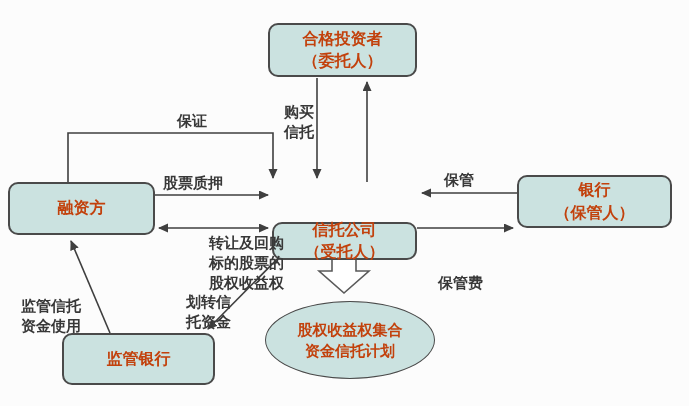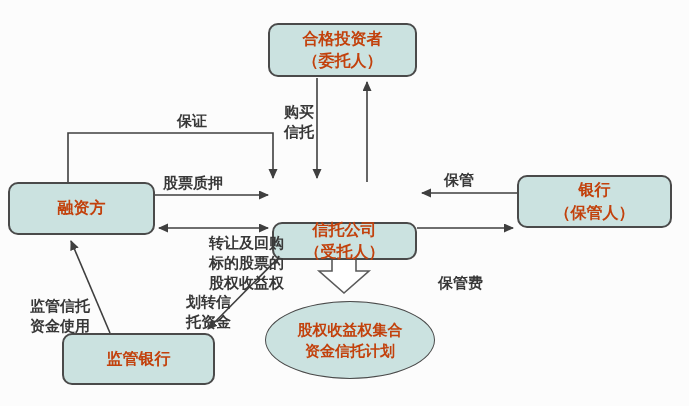--- a/index.html
+++ b/index.html
@@ -106,19 +106,19 @@
   <div class="lbl" style="left:163px; top:173px;">股票质押</div>
 
   <div class="lbl" style="left:161px; top:233px;margin-left:48px;">转让及回购
 标的股票的
 股权收益权</div>
 
   <div class="lbl" style="left:444px; top:170px;">保管</div>
 
   <div class="lbl" style="left:438px; top:229px;margin-top:44px;">保管费</div>
 
-  <div class="lbl" style="left:30px; top:296px;">监管信托
+  <div class="lbl" style="left:21px; top:296px;">监管信托
 资金使用</div>
 
   <div class="lbl" style="left:186px; top:292px;">划转信
 托资金</div>
 
 </div>
 
 </body></html>

